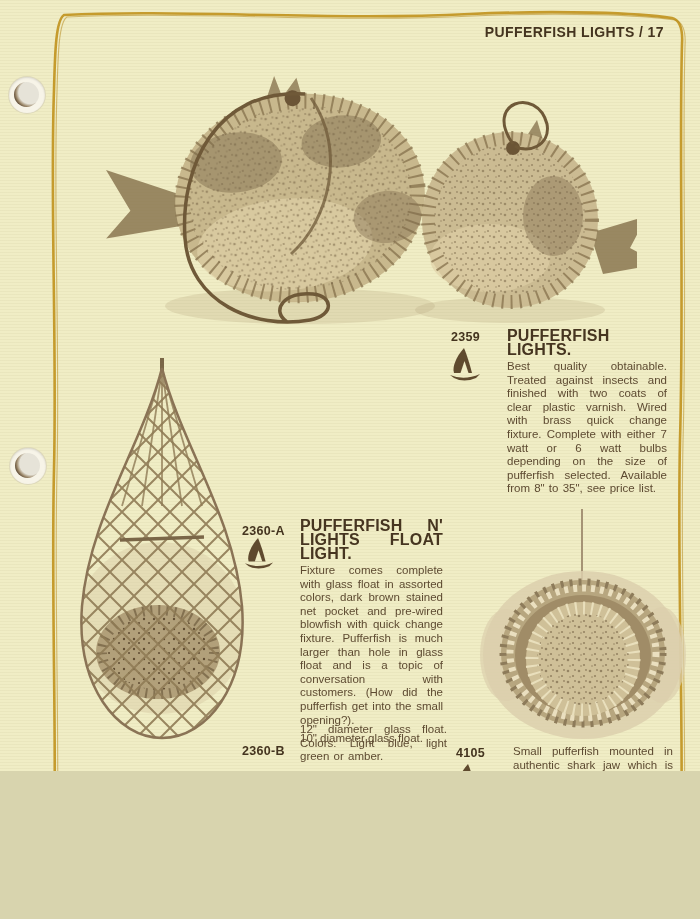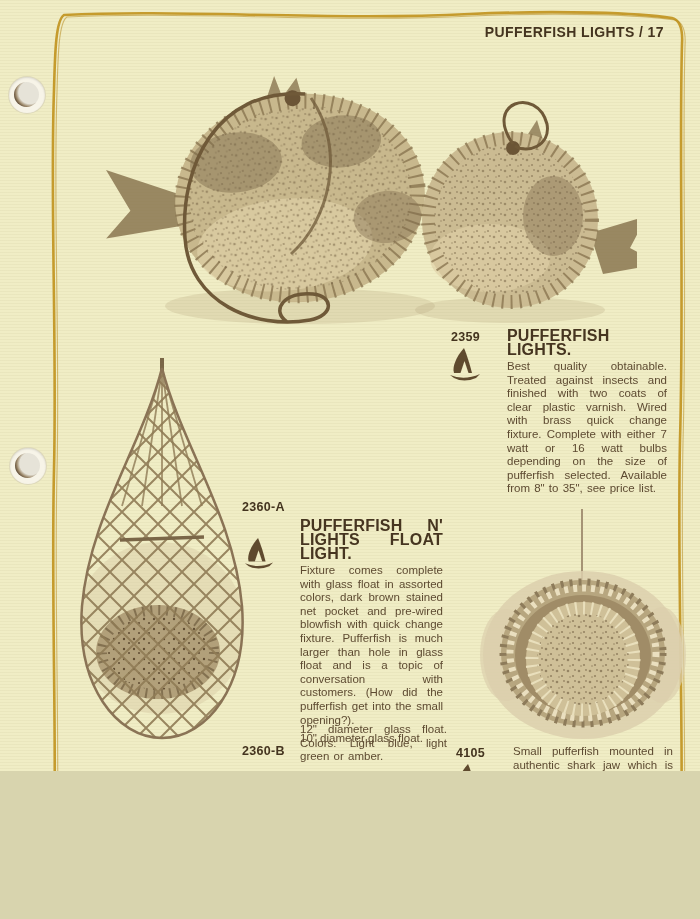--- a/index.html
+++ b/index.html
@@ -139,24 +139,24 @@
   </svg>
 
   <div class="num" style="left:451px;top:330px;text-align:right;">2359</div>
   <svg class="logo" style="left:449px;top:347px;" width="32" height="34" viewBox="0 0 32 34">
     <path d="M15 1 C7 10 3 20 5 26 L23 26 C21 18 18 8 15 1 Z" fill="#5f4a2e"></path>
     <path d="M15.5 14 L19.5 26 L11.5 26 Z" fill="#f0edc5"></path>
     <path d="M1 28 Q15 34 31 27 L27 31 Q15 36 5 31 Z" fill="#5f4a2e"></path>
   </svg>
   <div class="txt" style="left:507px;top:329px;width:160px;">
     <p class="title">PUFFERFISH LIGHTS.</p>
-    <p class="body">Best quality obtainable. Treated against insects and finished with two coats of clear plastic varnish. Wired with brass quick change fixture. Complete with either 7 watt or 16 watt bulbs depending on the size of pufferfish selected. Available from 8" to 35", see price list.</p>
+    <p class="body">Best quality obtainable. Treated against insects and finished with two coats of clear plastic varnish. Wired with brass quick change fixture. Complete with either 7 watt or 6 watt bulbs depending on the size of pufferfish selected. Available from 8" to 35", see price list.</p>
   </div>
 
-  <div class="num" style="left:242px;top:500px;">2360-A</div>
+  <div class="num" style="left:242px;top:524px;">2360-A</div>
   <svg class="logo" style="left:244px;top:537px;" width="30" height="32" viewBox="0 0 32 34">
     <path d="M15 1 C7 10 3 20 5 26 L23 26 C21 18 18 8 15 1 Z" fill="#5f4a2e"></path>
     <path d="M15.5 14 L19.5 26 L11.5 26 Z" fill="#f0edc5"></path>
     <path d="M1 28 Q15 34 31 27 L27 31 Q15 36 5 31 Z" fill="#5f4a2e"></path>
   </svg>
   <div class="txt" style="left:300px;top:519px;width:143px;">
     <p class="title">PUFFERFISH N' LIGHTS FLOAT LIGHT.</p>
     <p class="body">Fixture comes complete with glass float in assorted colors, dark brown stained net pocket and pre-wired blowfish with quick change fixture. Pufferfish is much larger than hole in glass float and is a topic of conversation with customers. (How did the pufferfish get into the small opening?).</p>
     <p class="note">10" diameter glass float.</p>
   </div>

